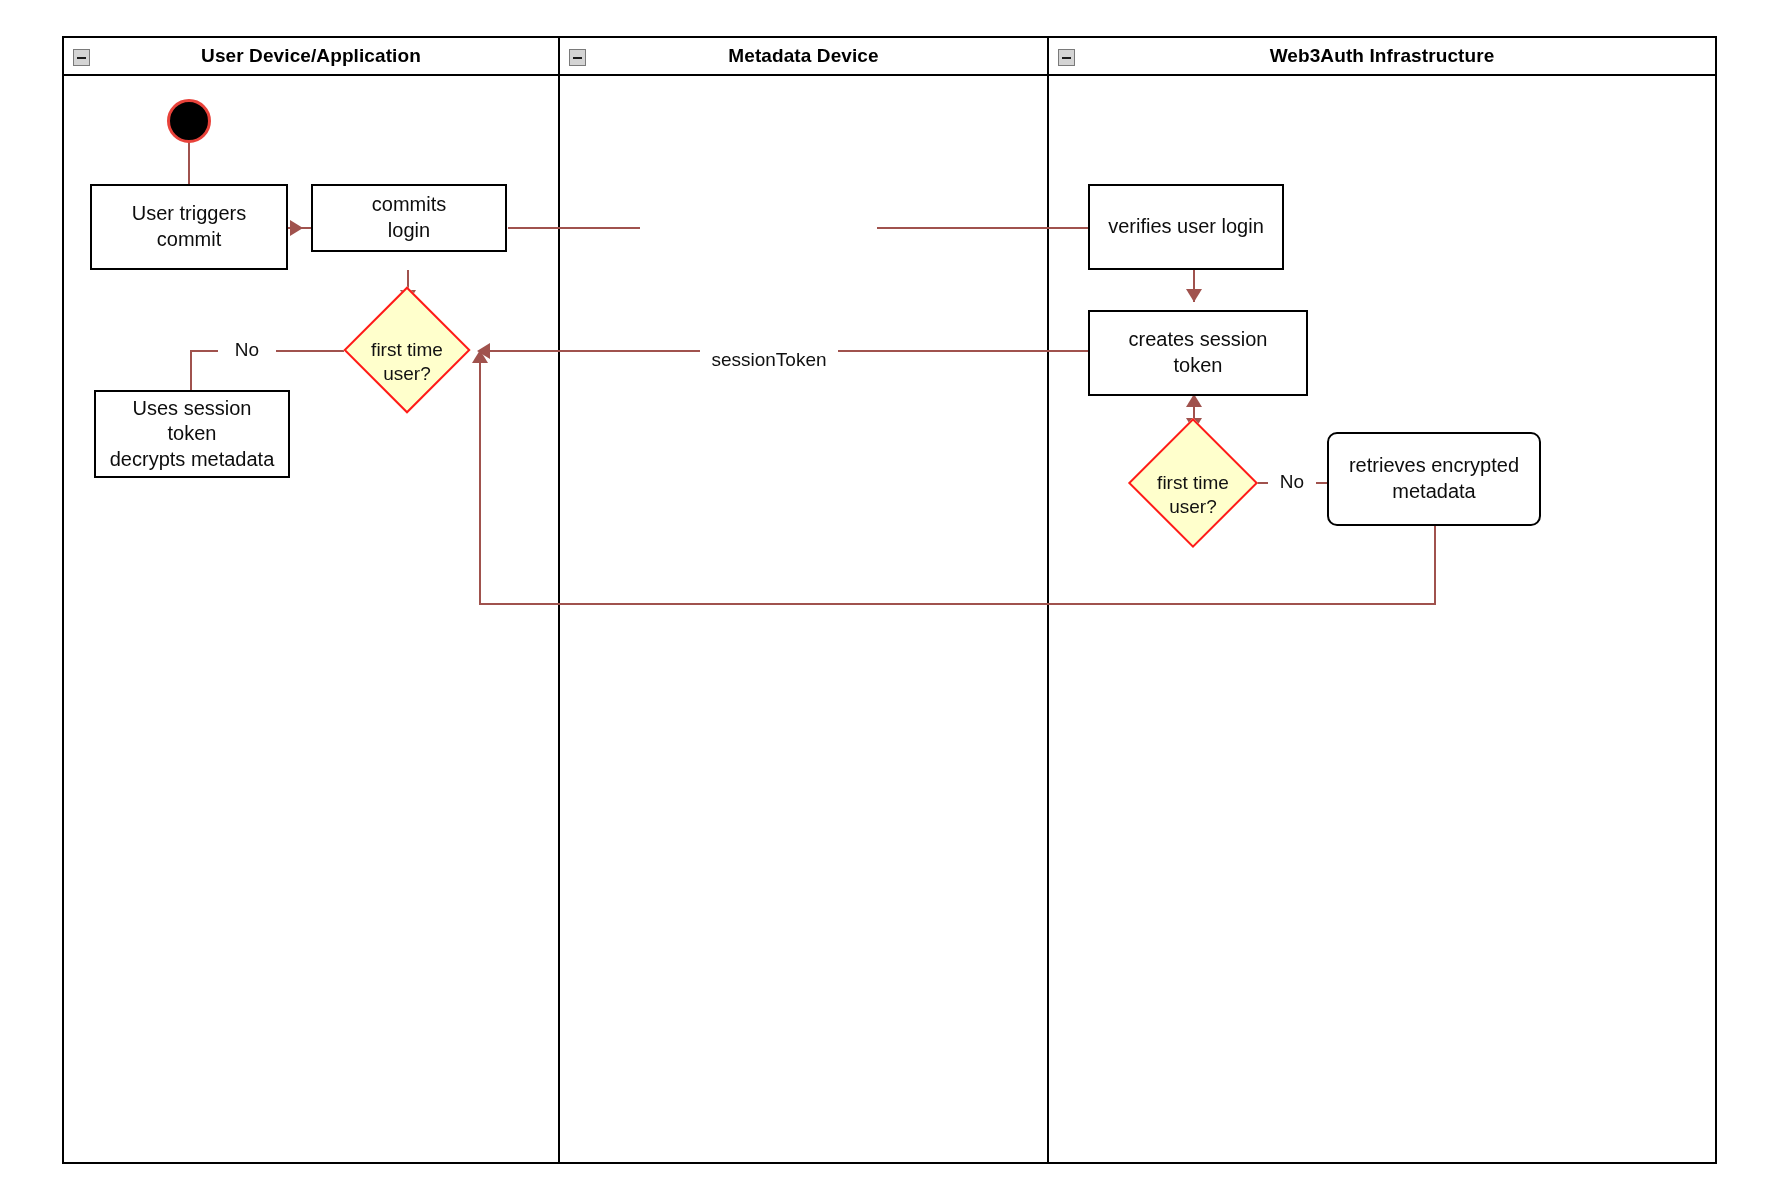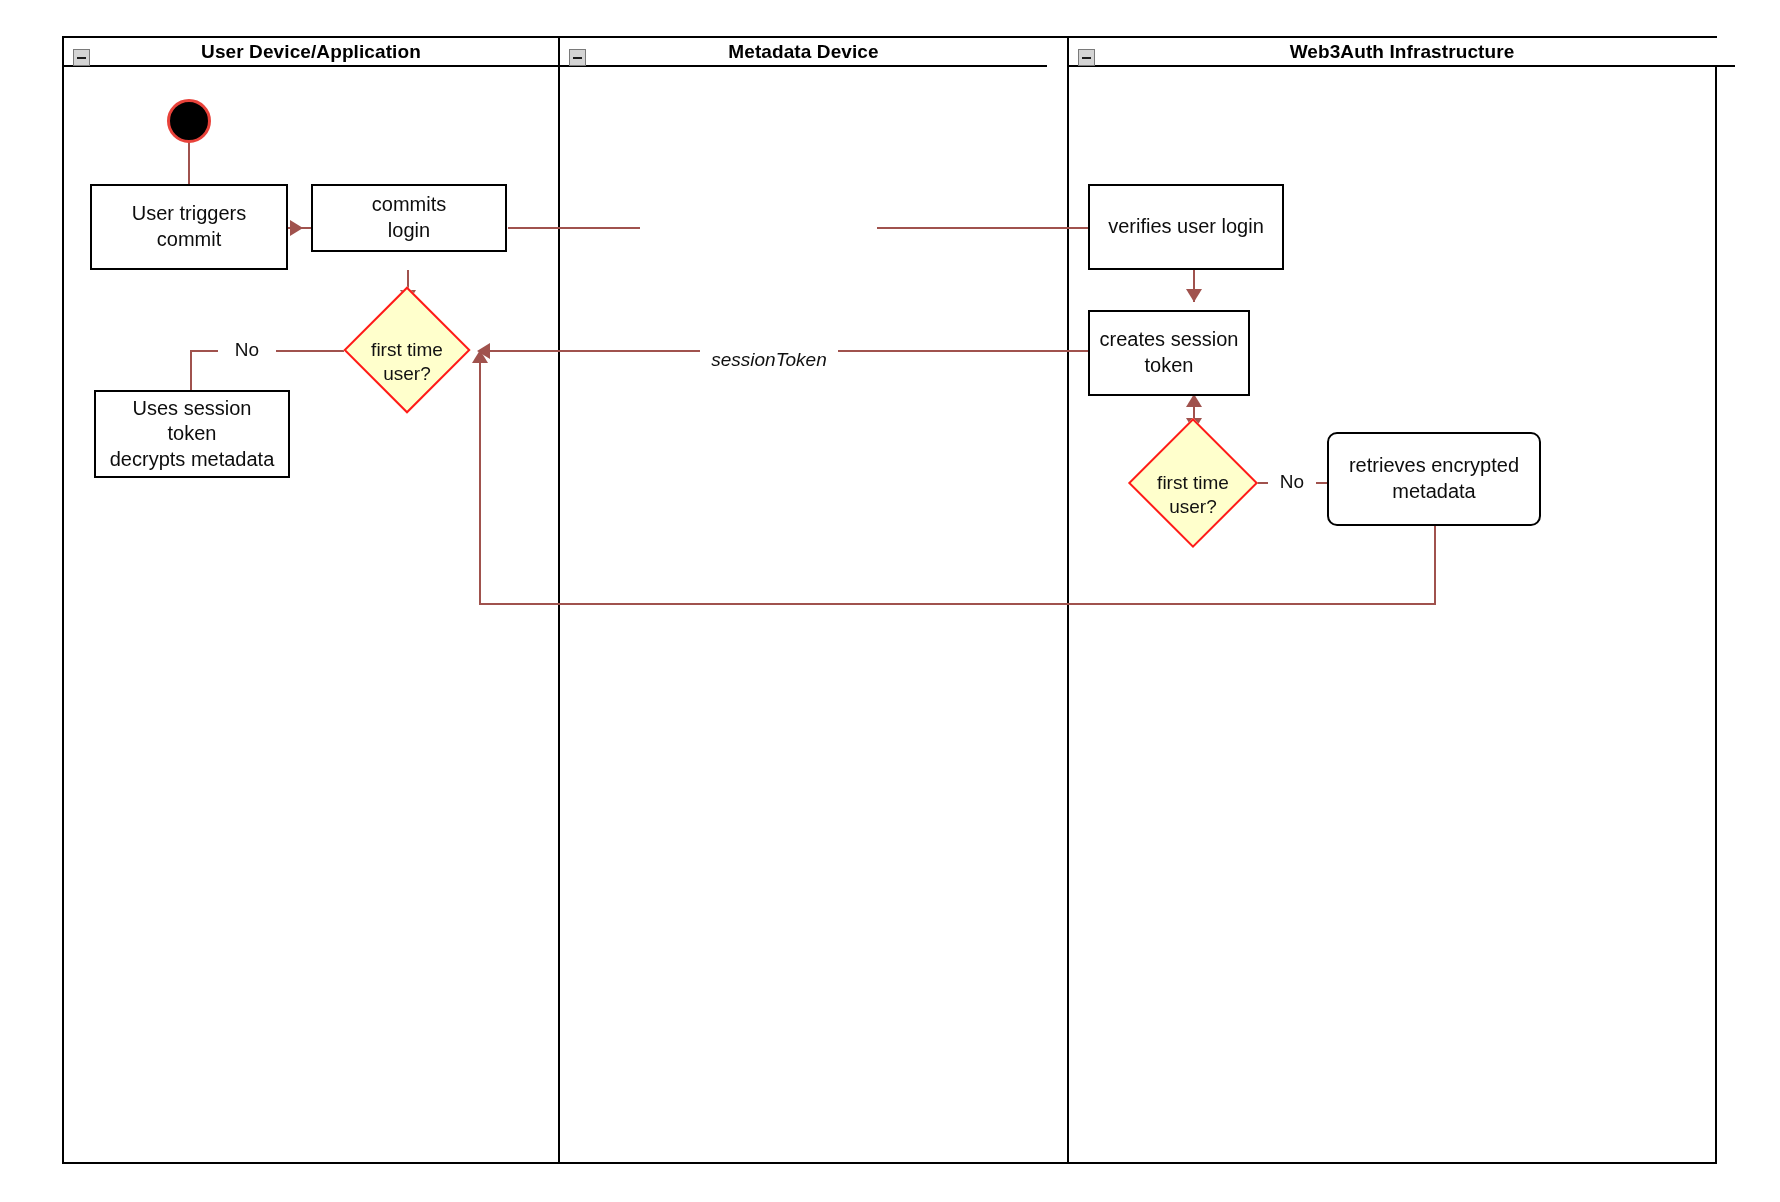--- a/index.html
+++ b/index.html
@@ -5,21 +5,21 @@
 <style>
   html,body{margin:0;padding:0;background:#ffffff;}
   body{font-family:"Liberation Sans", sans-serif;}
   #canvas{position:relative;width:1780px;height:1202px;background:#ffffff;overflow:hidden;}
 
   
   .pool{position:absolute;left:62px;top:36px;width:1655px;height:1128px;
         border:2px solid #000;box-sizing:border-box;background:#fff;}
   .lane{position:absolute;top:0;height:100%;box-sizing:border-box;}
   .lane + .lane{border-left:2px solid #000;}
-  .lane-header{position:absolute;left:0;top:0;width:100%;height:29px;
+  .lane-header{position:absolute;left:0;top:0;width:100%;height:38px;
         border-bottom:2px solid #000;box-sizing:border-box;
         display:flex;align-items:center;justify-content:center;background:#fff;}
   .lane-title{font-size:19px;font-weight:bold;color:#000;letter-spacing:.1px;}
   .collapse-icon{position:absolute;left:9px;top:11px;width:17px;height:17px;
         border:1px solid #7a7a7a;background:#d4d4d4;box-sizing:border-box;}
   .collapse-icon::before{content:"";position:absolute;left:3px;top:7px;width:9px;height:2px;background:#1b1b1b;}
 
   
   .node{position:absolute;box-sizing:border-box;border:2px solid #000;background:#fff;
         display:flex;align-items:center;justify-content:center;text-align:center;
@@ -63,21 +63,21 @@
       </div>
     </div>
 
     <div class="lane" style="left:494px;width:489px;">
       <div class="lane-header">
         <span class="collapse-icon"></span>
         <span class="lane-title">Metadata Device</span>
       </div>
     </div>
 
-    <div class="lane" style="left:983px;width:668px;margin-left:20px;">
+    <div class="lane" style="left:983px;width:668px;">
       <div class="lane-header">
         <span class="collapse-icon"></span>
         <span class="lane-title">Web3Auth Infrastructure</span>
       </div>
     </div>
 
   </div>
 
   <div class="conn v" style="left:188px;top:140px;height:46px;"></div>
 
@@ -107,21 +107,21 @@
 
   <div class="conn h" style="left:1252px;top:482px;width:20px;"></div>
   <div class="conn h" style="left:1304px;top:482px;width:23px;"></div>
 
   <div class="conn v" style="left:1434px;top:526px;height:78px;"></div>
   <div class="conn h" style="left:479px;top:603px;width:957px;"></div>
   <div class="conn v" style="left:479px;top:362px;height:242px;"></div>
   <div class="arrow up" style="left:472px;top:350px;"></div>
 
 
-  <div class="edge-label" style="left:700px;top:348px;width:130px;font-style:italic;">sessionToken</div>
+  <div class="edge-label" style="left:700px;top:348px;width:130px;">sessionToken</div>
 
   <div class="edge-label" style="left:218px;top:338px;width:50px;">No</div>
 
   <div class="edge-label" style="left:1268px;top:470px;width:40px;">No</div>
 
   <div class="start-node" style="left:167px;top:99px;width:44px;height:44px;"></div>
 
   <div class="node" style="left:90px;top:184px;width:198px;height:86px;">User triggers commit</div>
 
   <div class="node" style="left:311px;top:184px;width:196px;height:68px;">commits
@@ -132,21 +132,21 @@
     <div class="diamond-label">first time
 user?</div>
   </div>
 
   <div class="node" style="left:94px;top:390px;width:196px;height:88px;">Uses session
 token
 decrypts metadata</div>
 
   <div class="node" style="left:1088px;top:184px;width:196px;height:86px;">verifies user login</div>
 
-  <div class="node" style="left:1088px;top:310px;width:162px;height:86px;">creates session
+  <div class="node" style="left:1088px;top:310px;width:220px;height:86px;">creates session
 token</div>
 
   <div class="diamond-wrap" style="left:1120px;top:437px;width:146px;height:92px;">
     <div class="diamond-shape" style="left:27px;top:0px;width:92px;height:92px;"></div>
     <div class="diamond-label">first time
 user?</div>
   </div>
 
   <div class="node" style="left:1327px;top:432px;width:214px;height:94px;border-radius:10px;">retrieves encrypted
 metadata</div>

